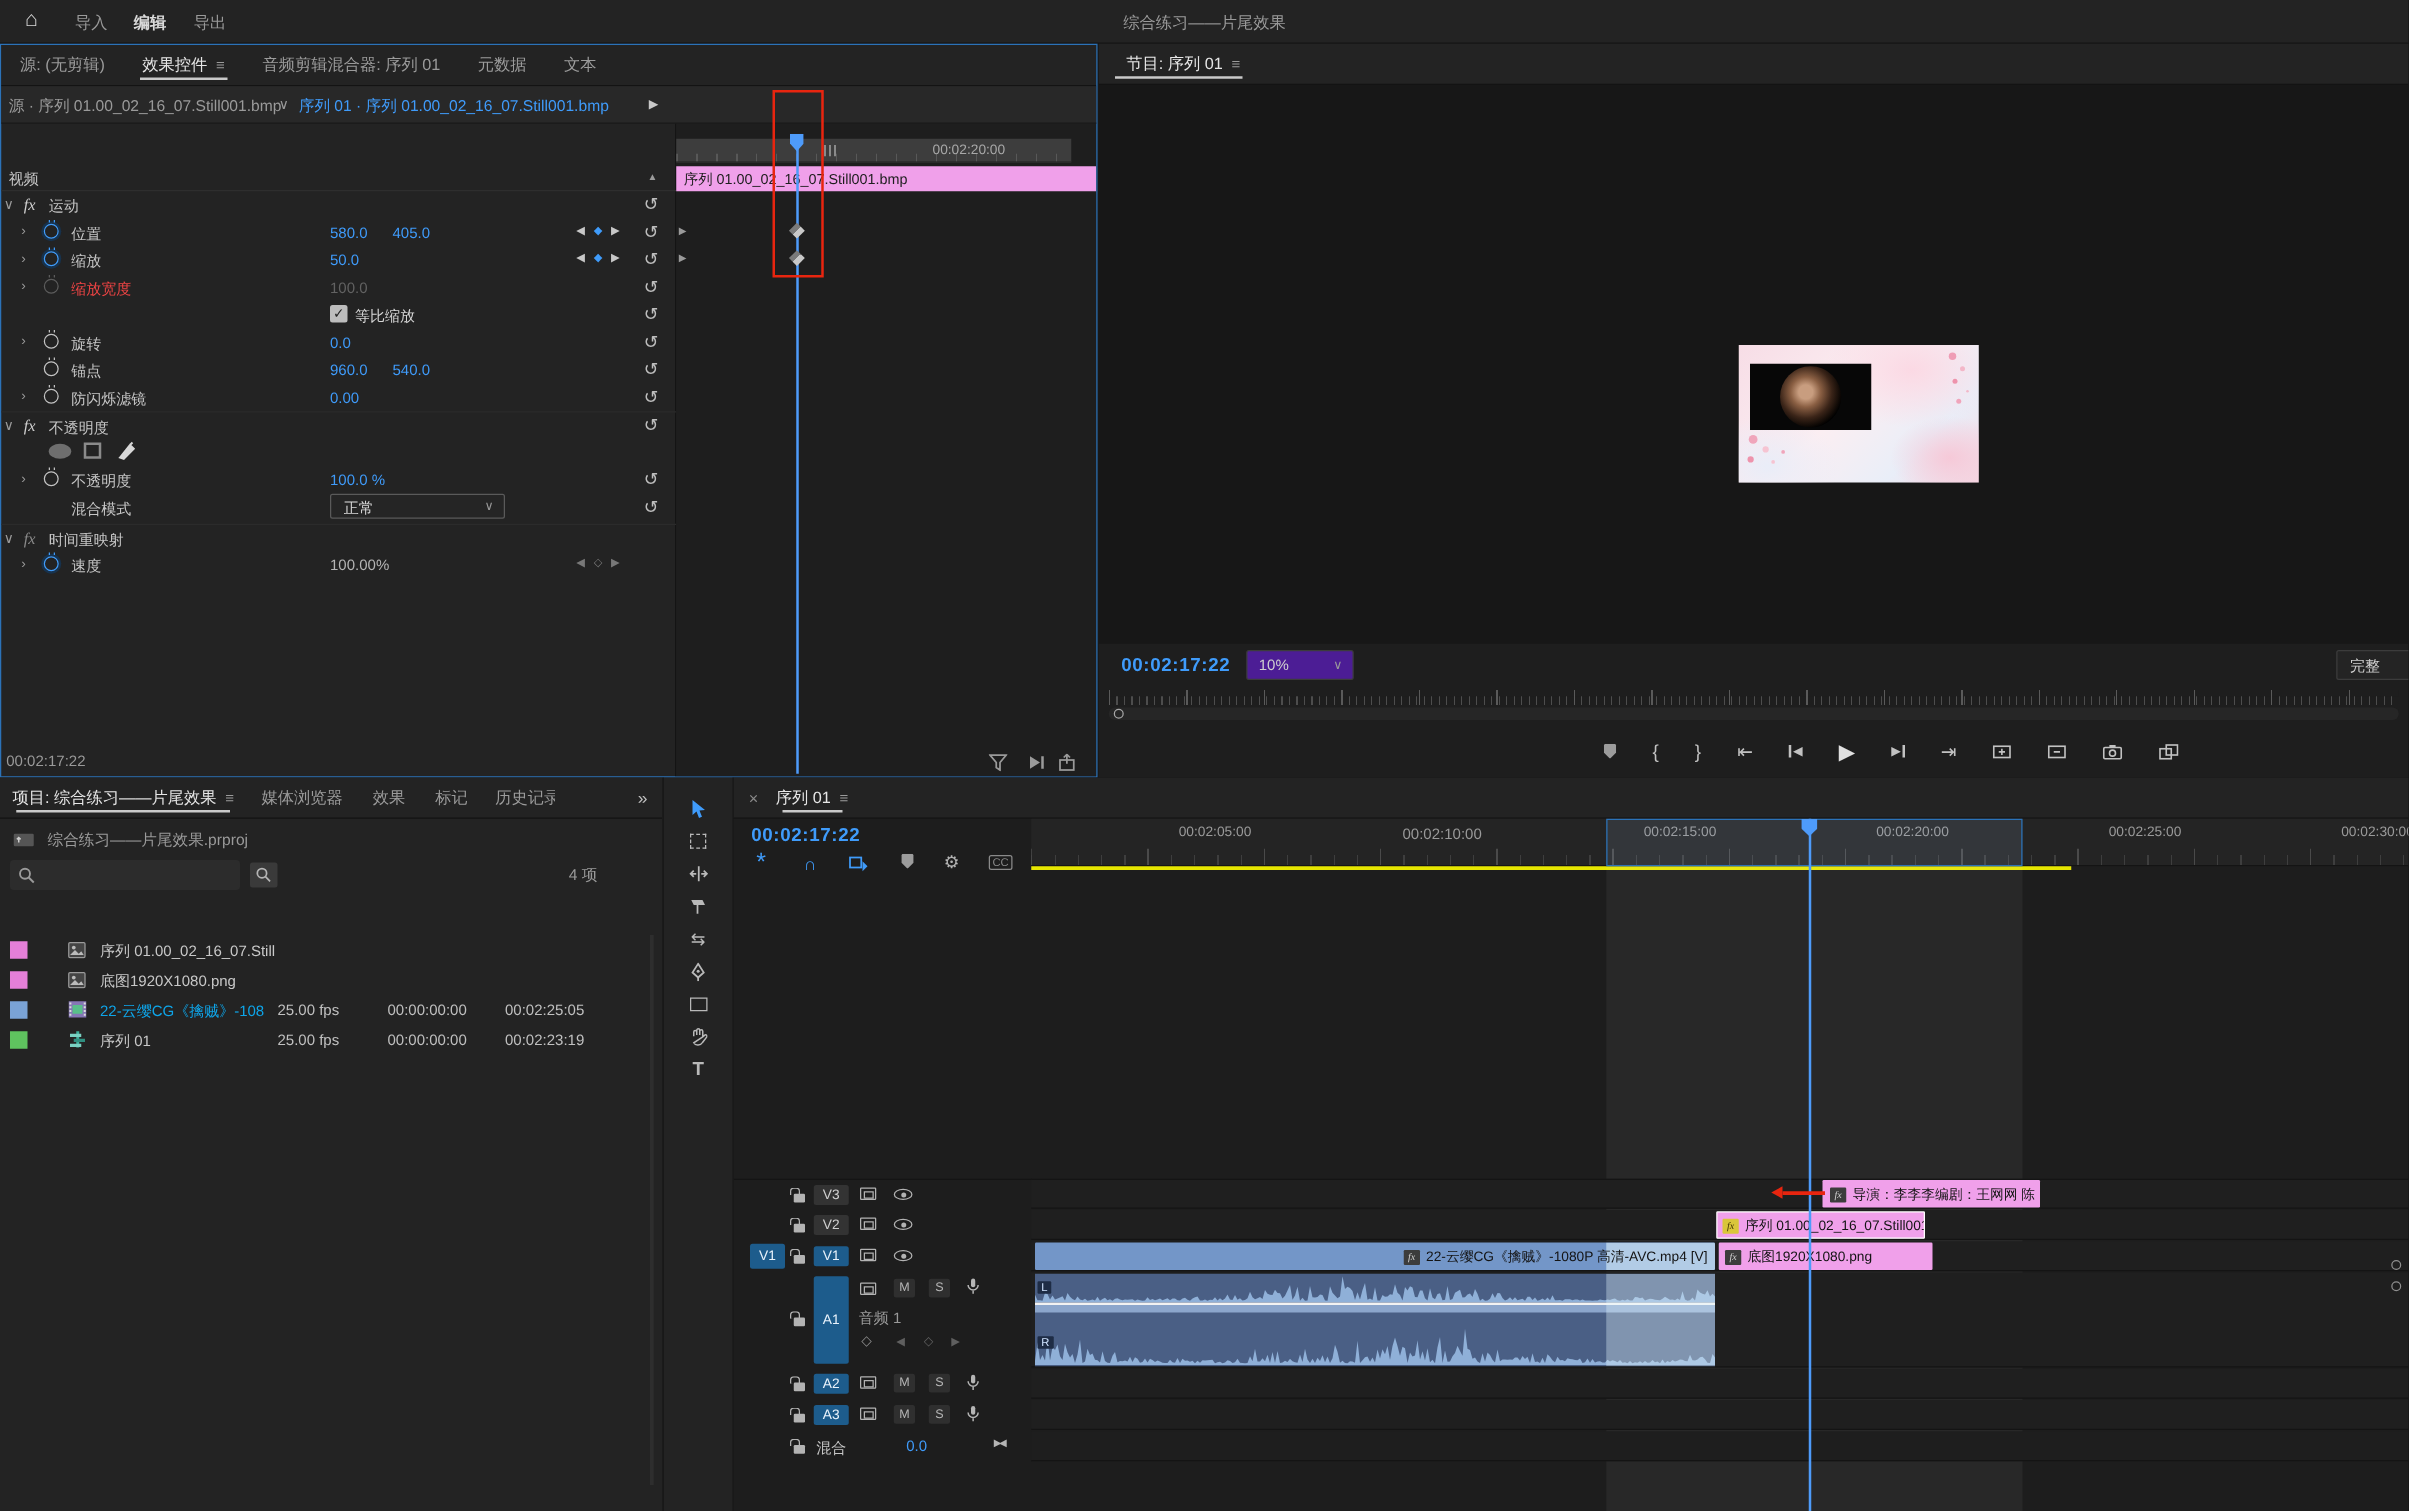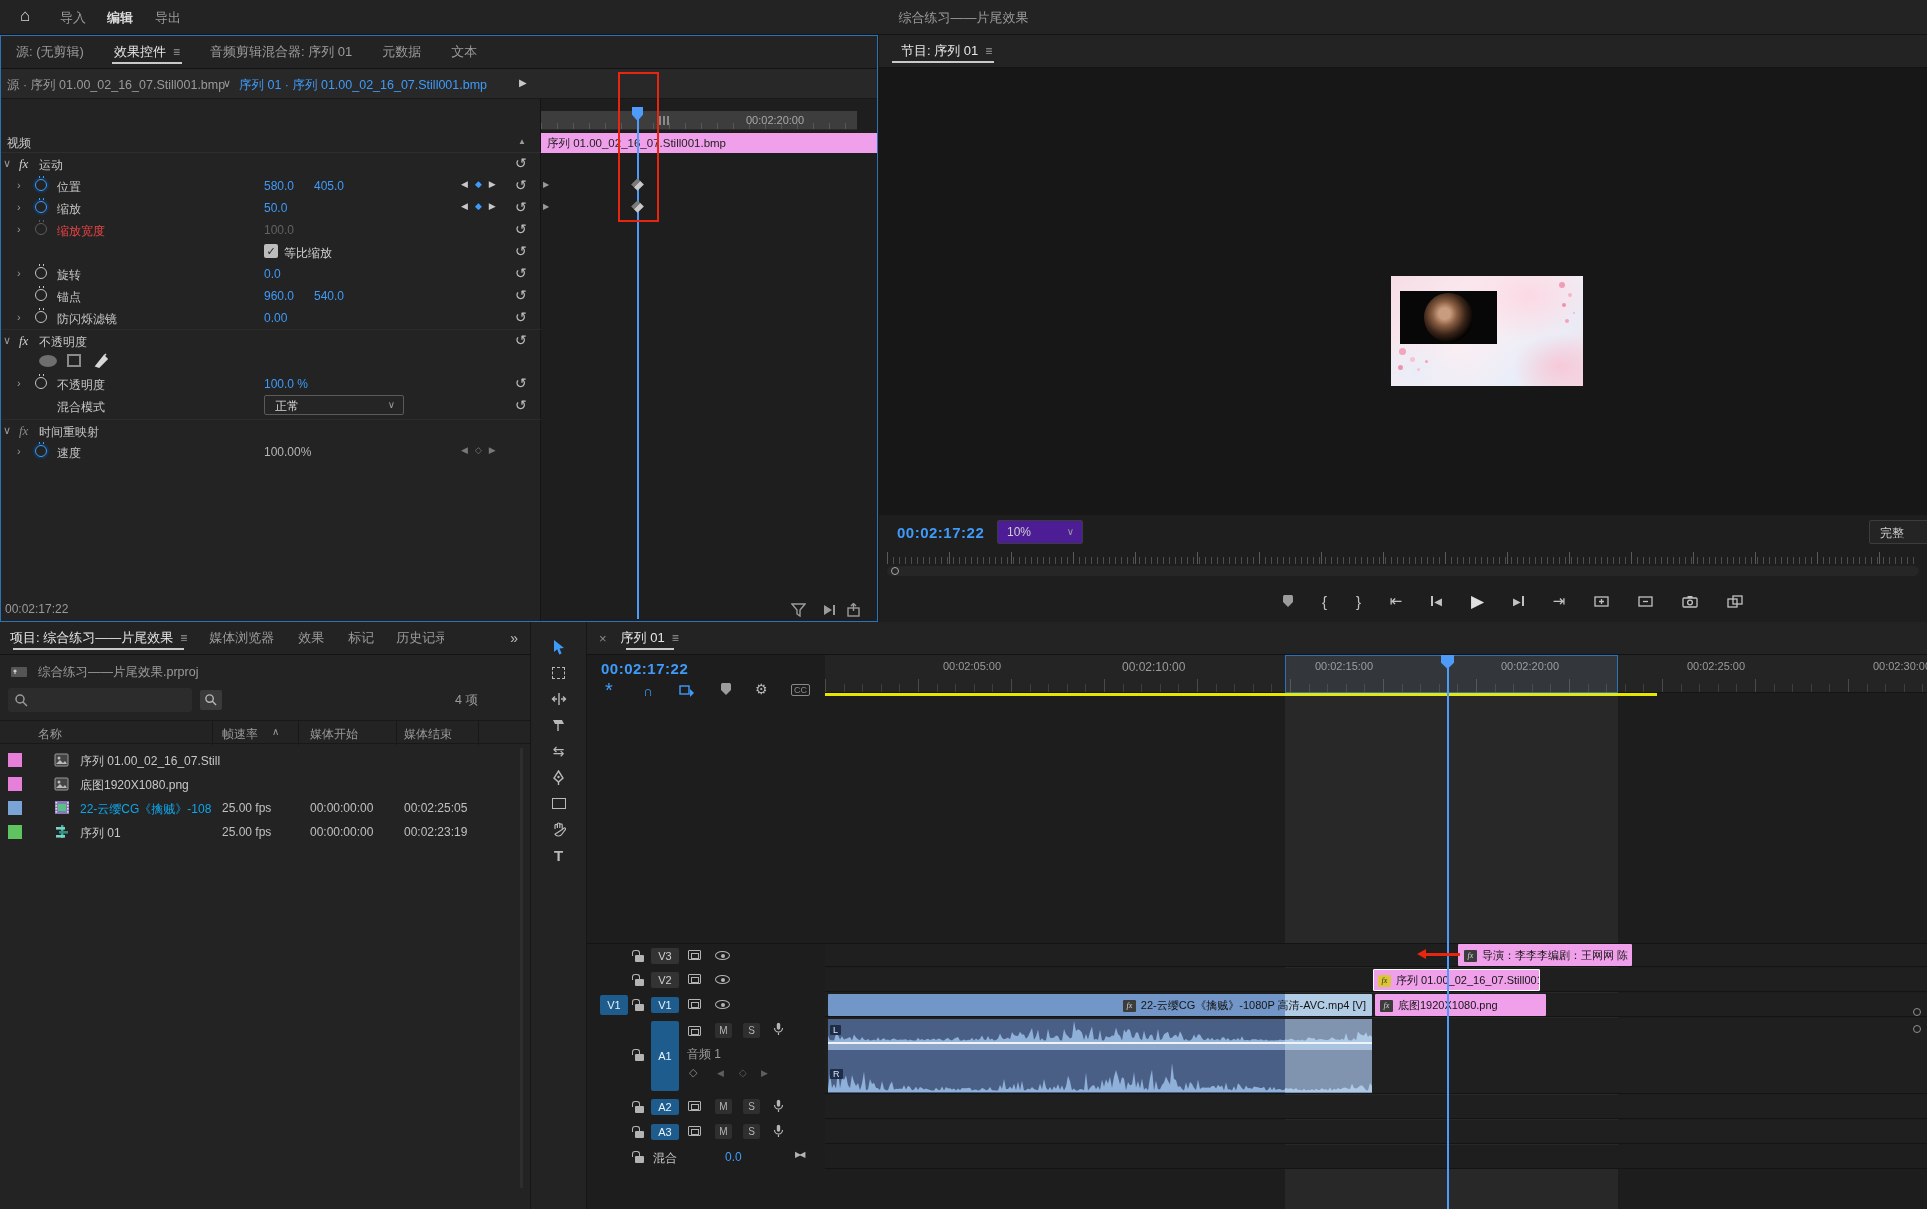--- a/index.html
+++ b/index.html
@@ -367,31 +367,20 @@
         </svg>
     </div>
     <div class="r" style="left:200px;top:68px;width:22px;height:20px;background:#3a3a3a;border-radius:2px">
       <svg style="position:absolute;left:4px;top:3px" width="13" height="13" viewBox="0 0 14 14">
           <circle cx="6" cy="6" r="4" fill="none" stroke="#b5b5b5" stroke-width="1.5"></circle>
           <line x1="9" y1="9" x2="13" y2="13" stroke="#b5b5b5" stroke-width="1.5"></line>
         </svg>
     </div>
     <span class="tx gray" style="left:455px;top:70px;font-size:12.5px">4 项</span>
 
-    <div class="r" style="left:0;top:98px;width:530px;height:24px;border-top:1px solid #181818;border-bottom:1px solid #181818">
-      <span class="tx gray" style="left:38px;top:5px">名称</span>
-      <span class="tx gray" style="left:222px;top:5px">帧速率</span>
-      <span class="tx gray" style="left:272px;top:5px;font-size:10px">∧</span>
-      <span class="tx gray" style="left:310px;top:5px">媒体开始</span>
-      <span class="tx gray" style="left:404px;top:5px">媒体结束</span>
-      <i class="r" style="left:212px;top:0;width:1px;height:24px;background:#181818"></i>
-      <i class="r" style="left:298px;top:0;width:1px;height:24px;background:#181818"></i>
-      <i class="r" style="left:396px;top:0;width:1px;height:24px;background:#181818"></i>
-      <i class="r" style="left:478px;top:0;width:1px;height:24px;background:#181818"></i>
-    </div>
 
     <div class="r" style="left:0;top:126px;width:530px;height:24px">
       <span class="r" style="left:8px;top:5px;width:14px;height:14px;background:#e57fd8"></span>
       <svg class="r" style="left:54px;top:5px" width="15" height="14" viewBox="0 0 15 14">
           <rect x="1" y="1" width="13" height="12" rx="1" fill="#444" stroke="#9a9a9a"></rect>
           <circle cx="5" cy="5" r="1.5" fill="#bbb"></circle>
           <path d="M2 11 L6 7 L9 10 L11 8 L13 11 Z" fill="#bbb"></path>
         </svg>
       <span class="tx" style="left:80px;top:5px;color:#c8c8c8">序列 01.00_02_16_07.Still</span>
     </div>

